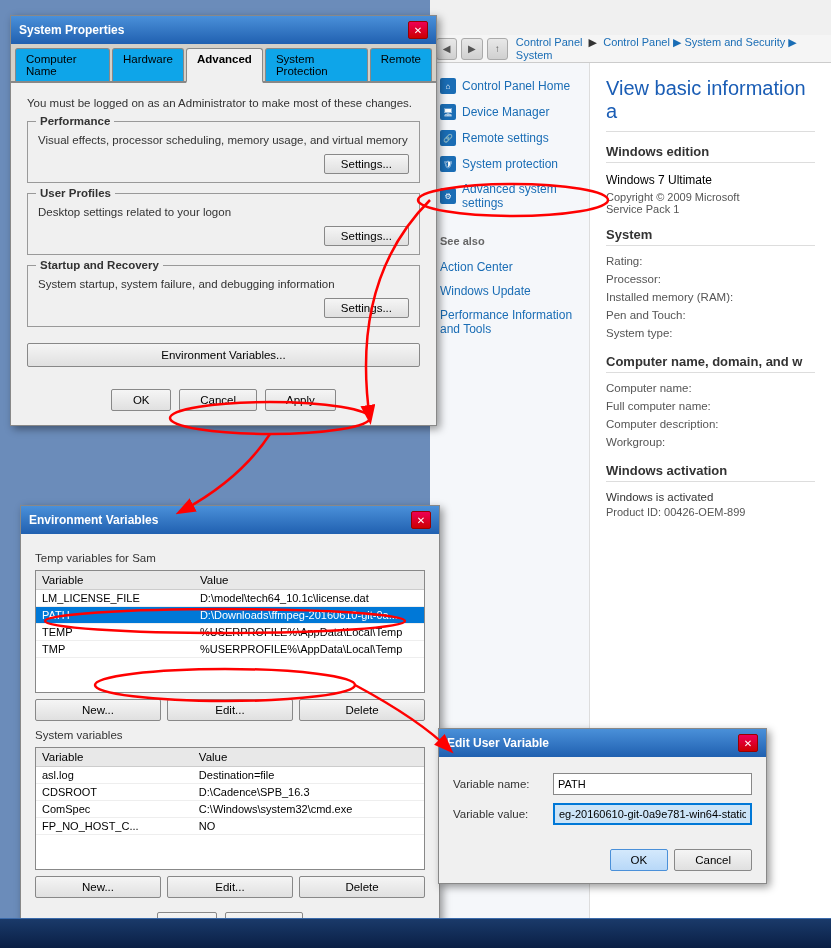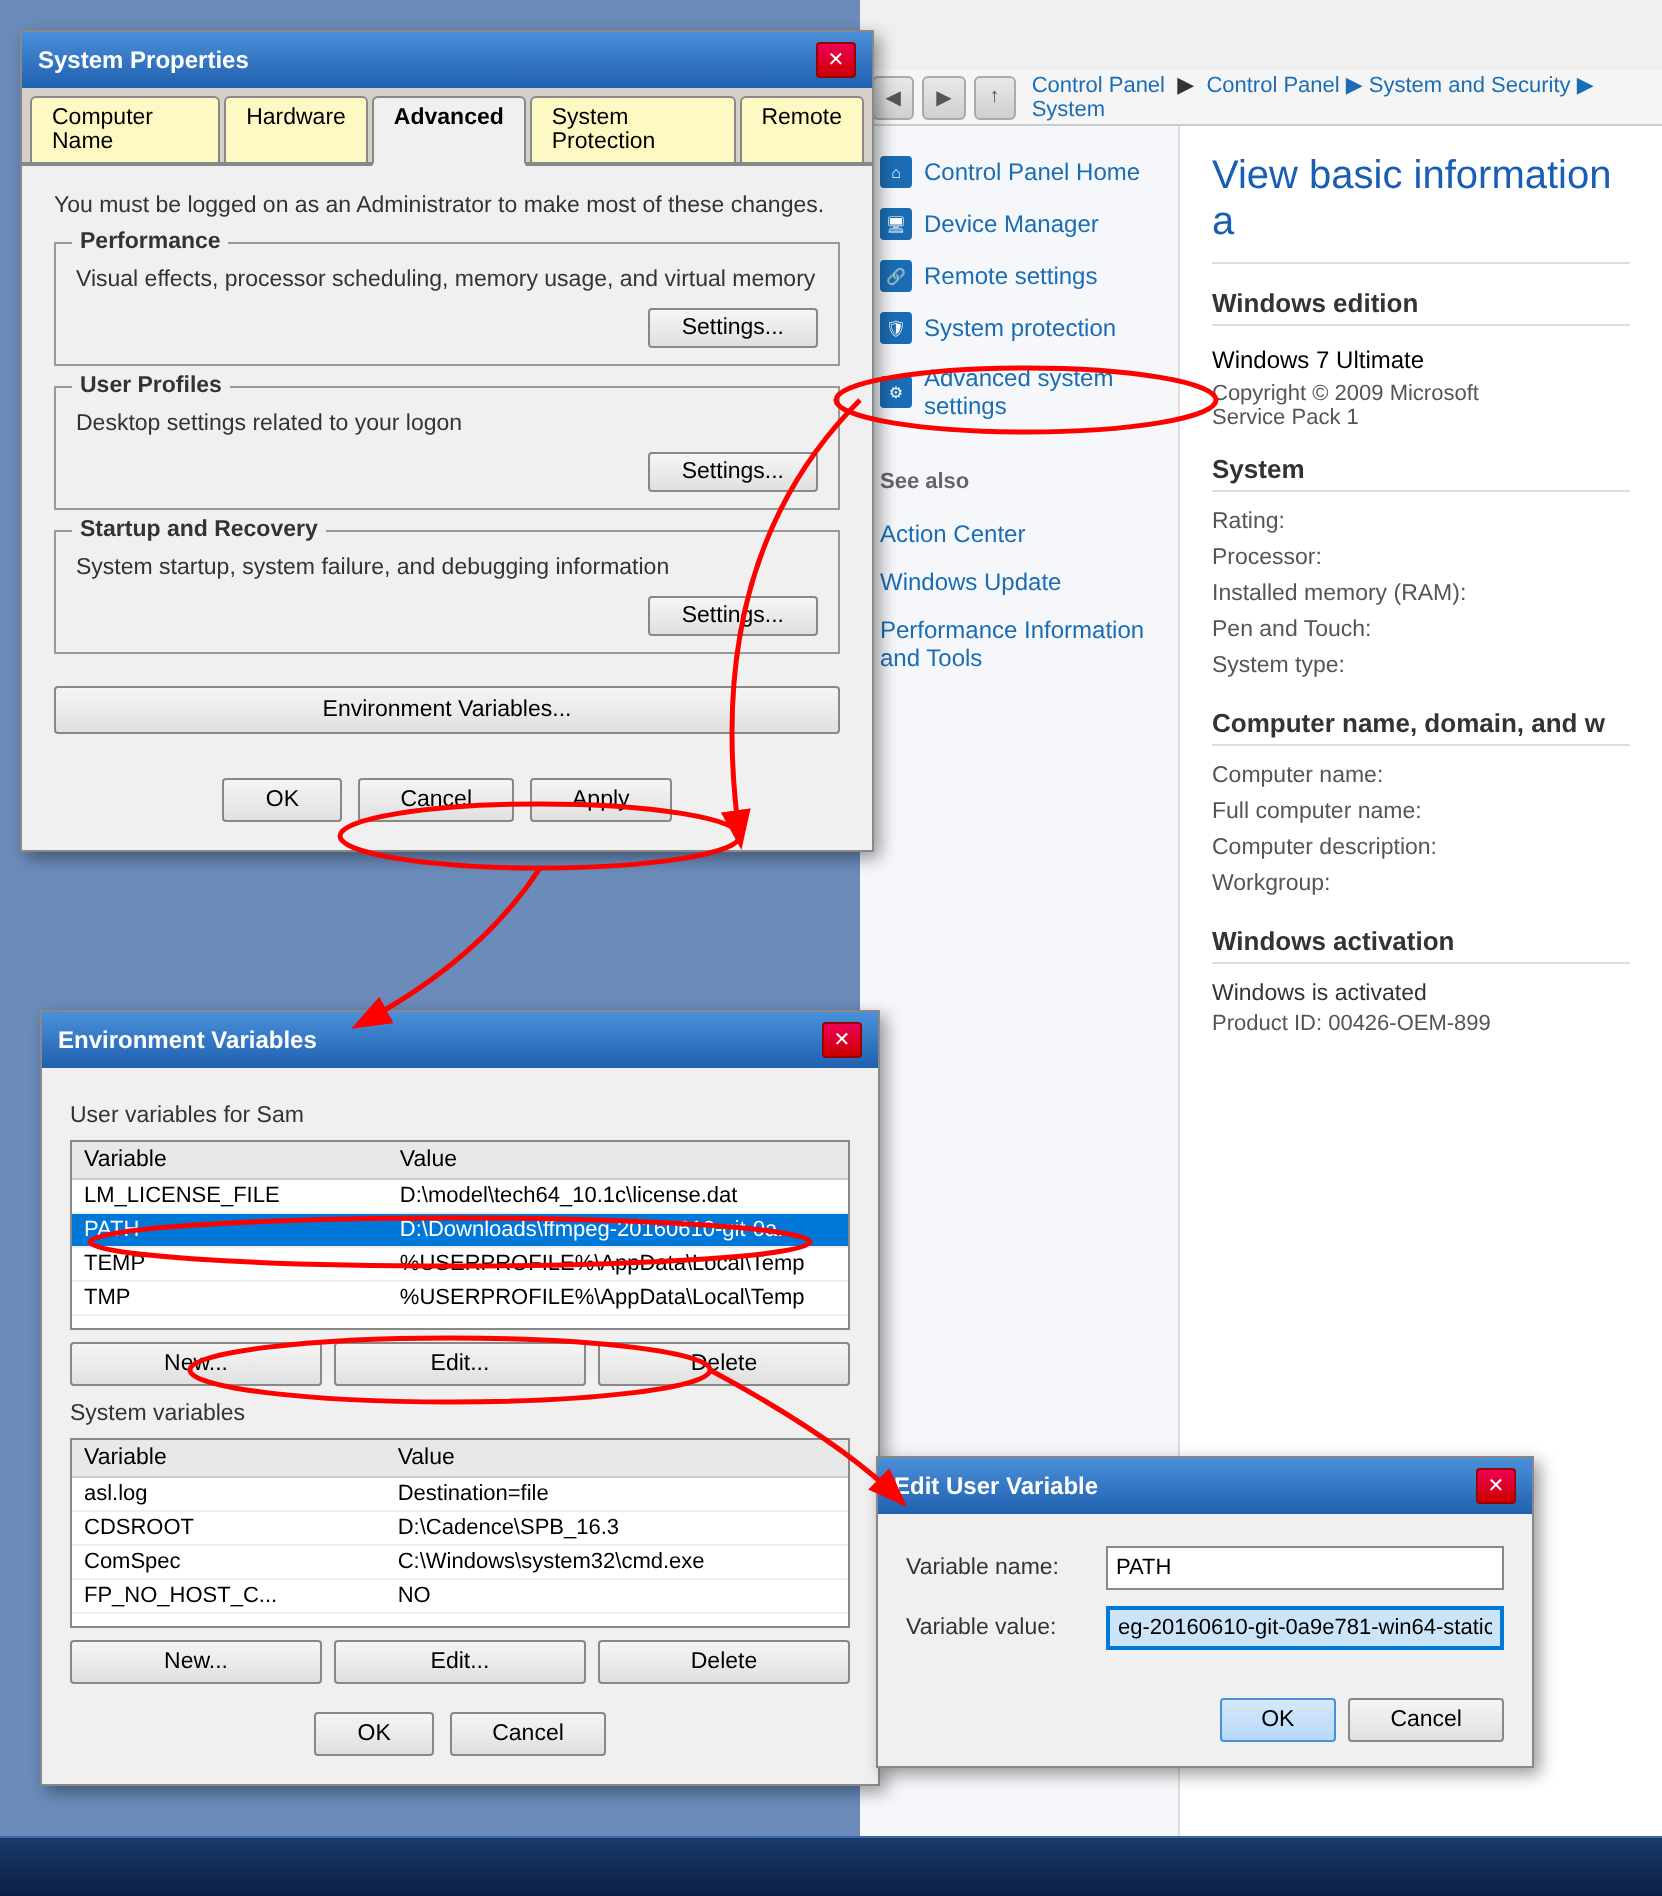--- a/index.html
+++ b/index.html
@@ -166,21 +166,21 @@
     }
     .tabs-bar {
       display: flex;
       background: #d4d0c8;
       border-bottom: 2px solid #888;
       padding: 4px 4px 0 4px;
       gap: 2px;
     }
     .tab {
       padding: 4px 10px;
-      background: #fef9c3;
+      background: #0ea5e9;
       border: 1px solid #888;
       border-bottom: none;
       cursor: pointer;
       font-size: 11.5px;
       color: #000;
       border-radius: 3px 3px 0 0;
     }
     .tab.active {
       background: #f0f0f0;
       font-weight: bold;
@@ -261,21 +261,21 @@
       top: 505px; left: 20px;
       width: 420px;
       background: #f0f0f0;
       border: 1px solid #888;
       box-shadow: 3px 3px 8px rgba(0,0,0,0.4);
     }
     .env-table-container {
       margin: 6px 0;
       border: 1px solid #888;
       background: white;
-      height: 95px;
+      height: 123px;
       overflow: hidden;
     }
     .env-table {
       width: 100%;
       border-collapse: collapse;
     }
     .env-table thead tr {
       background: #e8e8e8;
     }
     .env-table th {
@@ -532,21 +532,21 @@
 
 <div class="dialog-envvars">
   <div class="dialog-titlebar">
     <span class="dialog-title-text">Environment Variables</span>
     <div class="dialog-controls">
       <div class="dialog-btn-close">✕</div>
     </div>
   </div>
 
   <div style="padding: 10px 14px 0;">
-    <div class="section-label">User variables for Sam</div>
+    <div class="section-label">Temp variables for Sam</div>
     <div class="env-table-container">
       <table class="env-table">
         <thead>
           <tr>
             <th>Variable</th>
             <th>Value</th>
           </tr>
         </thead>
         <tbody>
           <tr class="table-row">

